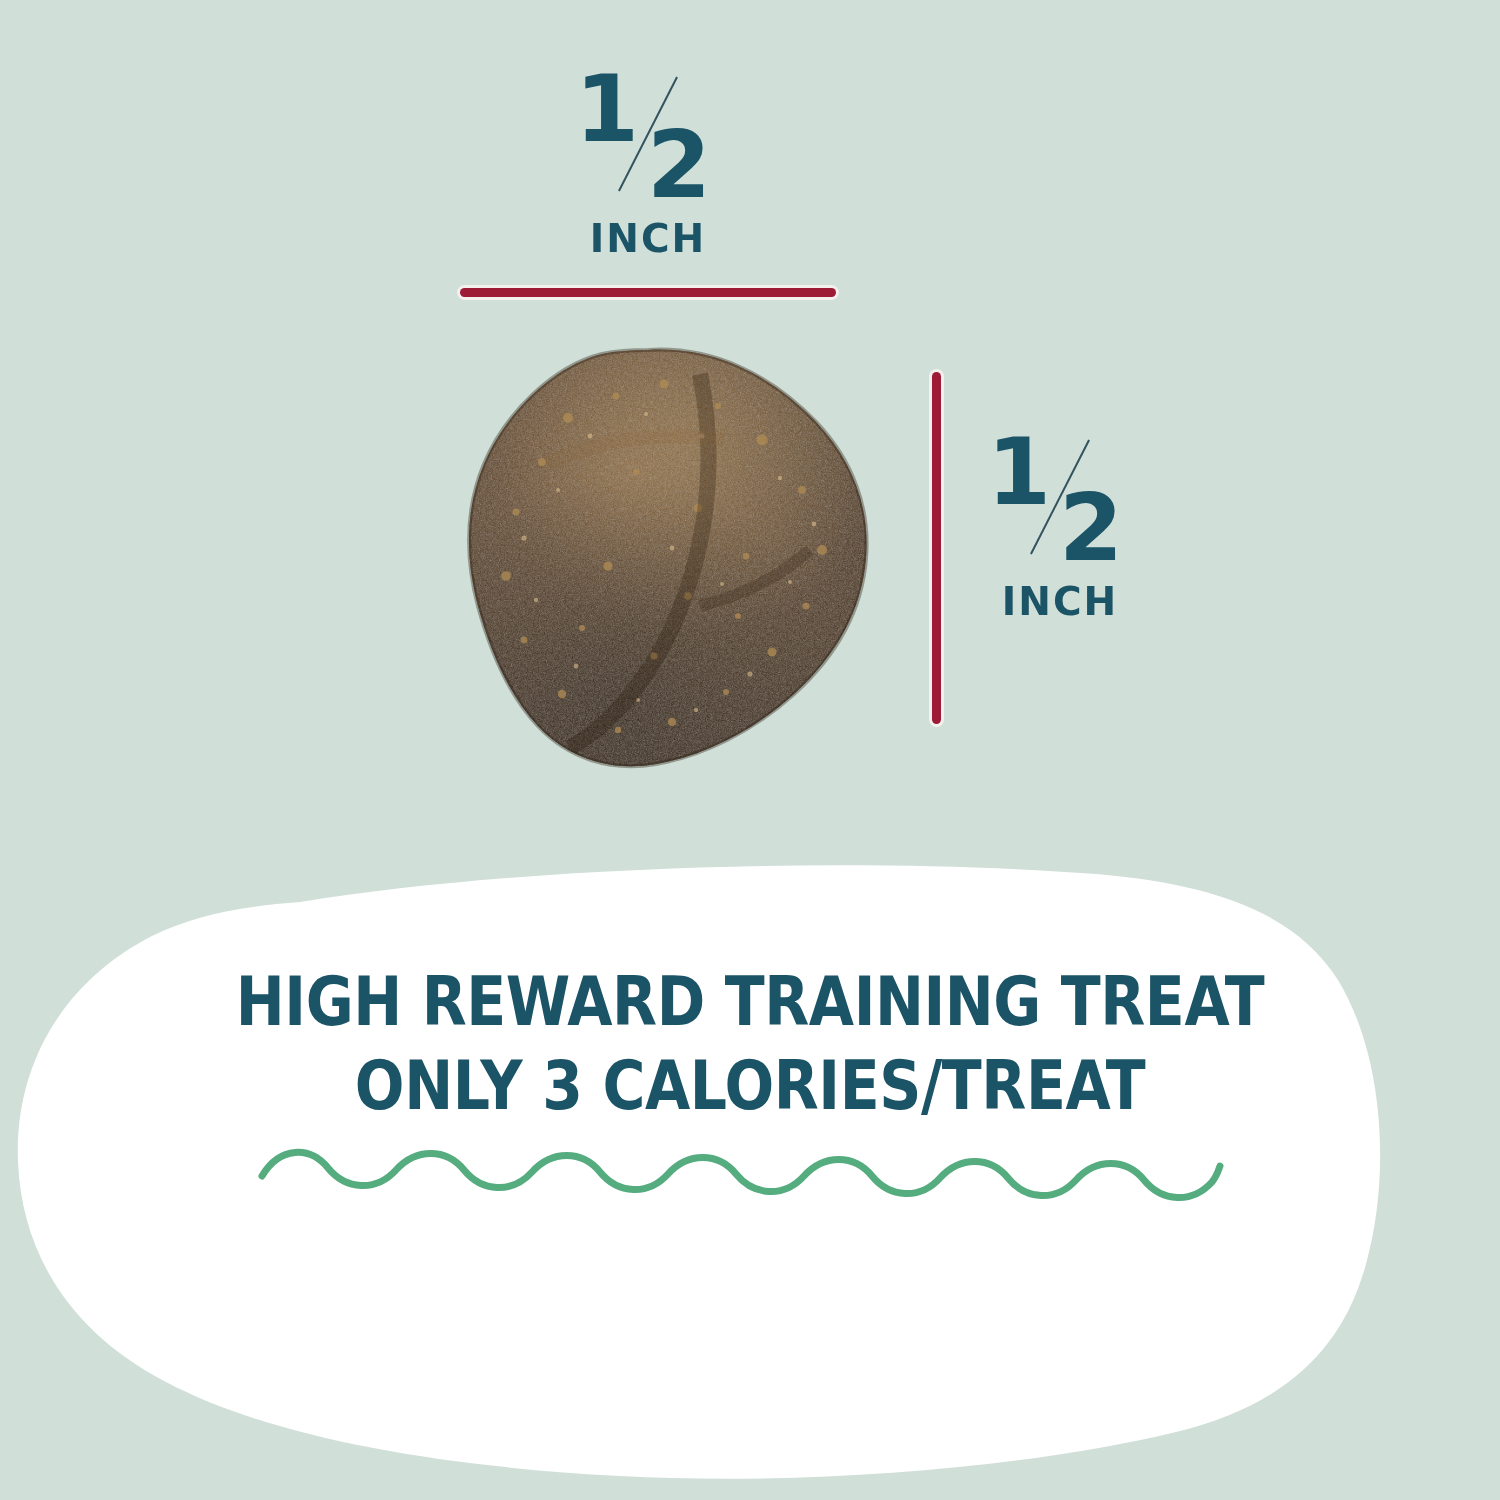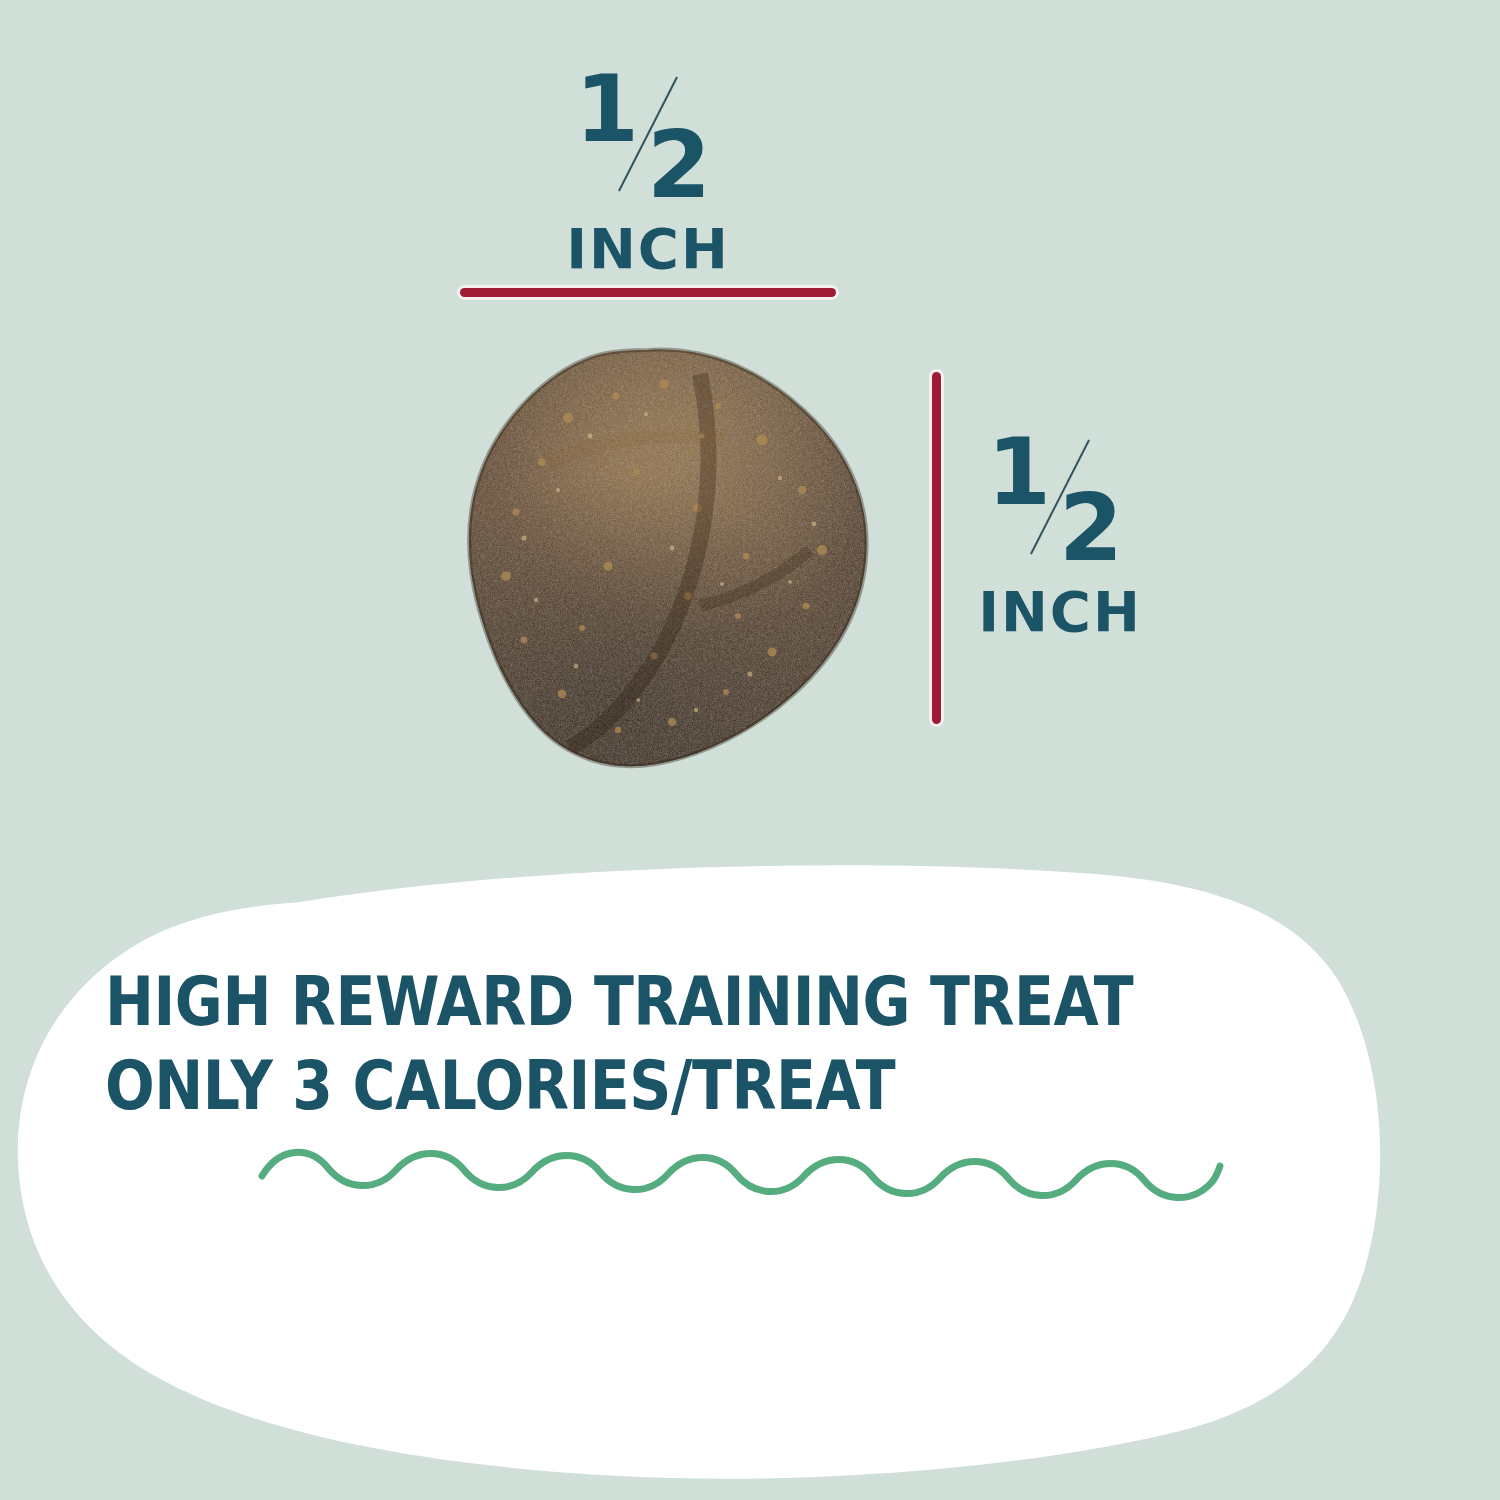--- a/index.html
+++ b/index.html
@@ -55,21 +55,21 @@
     width: 2px;
     height: 128px;
     background: #33535f;
     transform: rotate(27deg);
     transform-origin: 50% 50%;
   }
   .inch {
     display: block;
     font-family: "DejaVu Sans", sans-serif;
     font-weight: bold;
-    font-size: 56px;
+    font-size: 39px;
     letter-spacing: 2px;
     color: #1b5466;
     margin-top: 4px;
   }
 
   #measure-top {
     left: 543px;
     top: 62px;
     width: 210px;
   }
@@ -119,21 +119,21 @@
     width: 1500px;
     height: 660px;
     pointer-events: none;
   }
   #callout-blob svg { display: block; width: 100%; height: 100%; }
 
   
   .callout-text {
     position: absolute;
     width: 1500px;
-    text-align: left;
+    text-align: center;
     color: #1b5466;
     font-family: "DejaVu Sans", sans-serif;
     font-weight: bold;
     line-height: 1.0;
     user-select: none;
   }
   .callout-line {
     display: block;
     font-size: 68px;
     letter-spacing: -0.5px;

